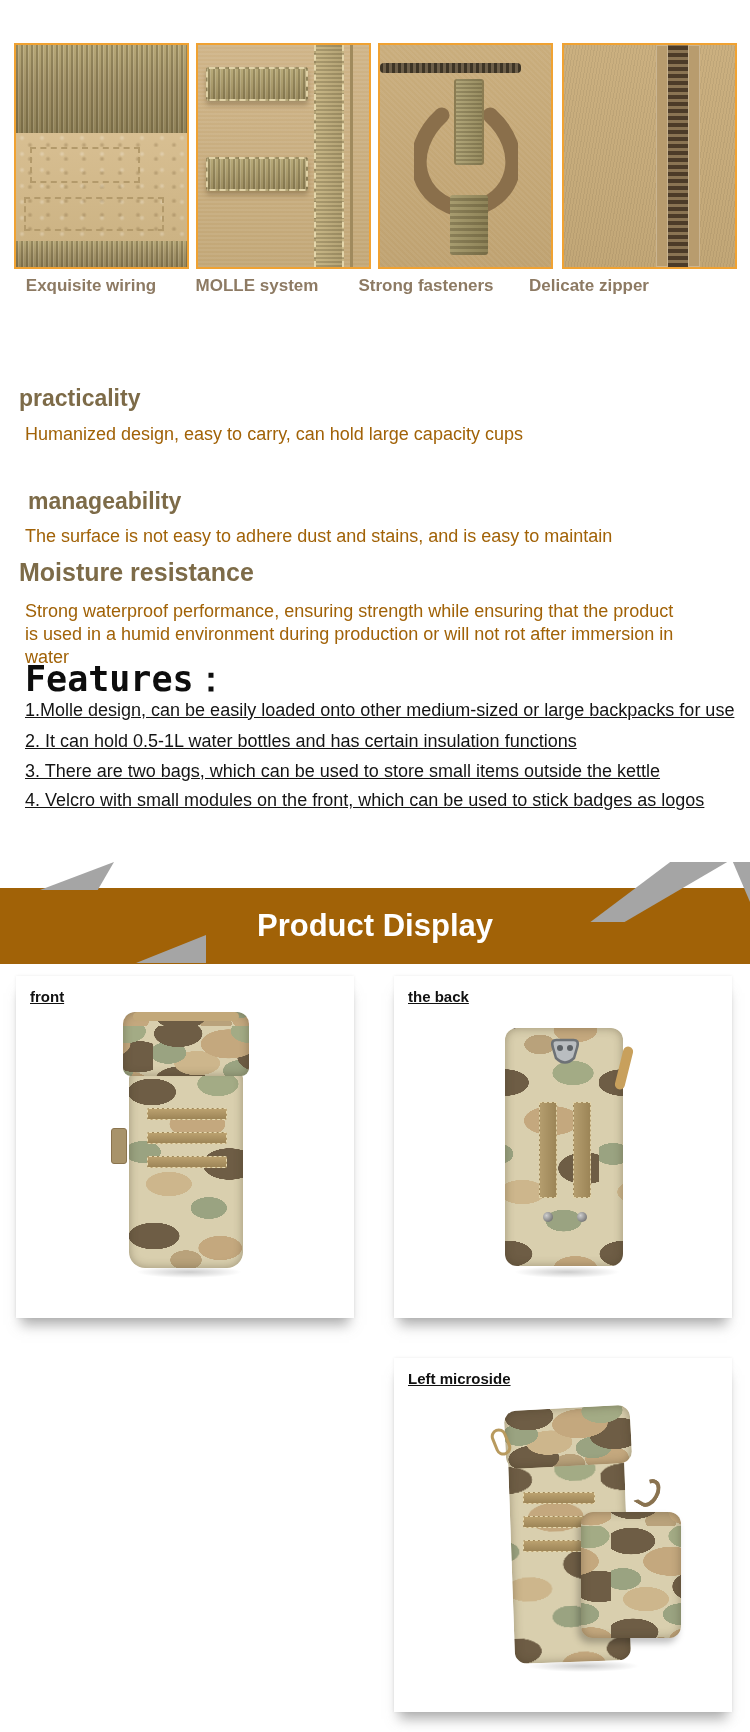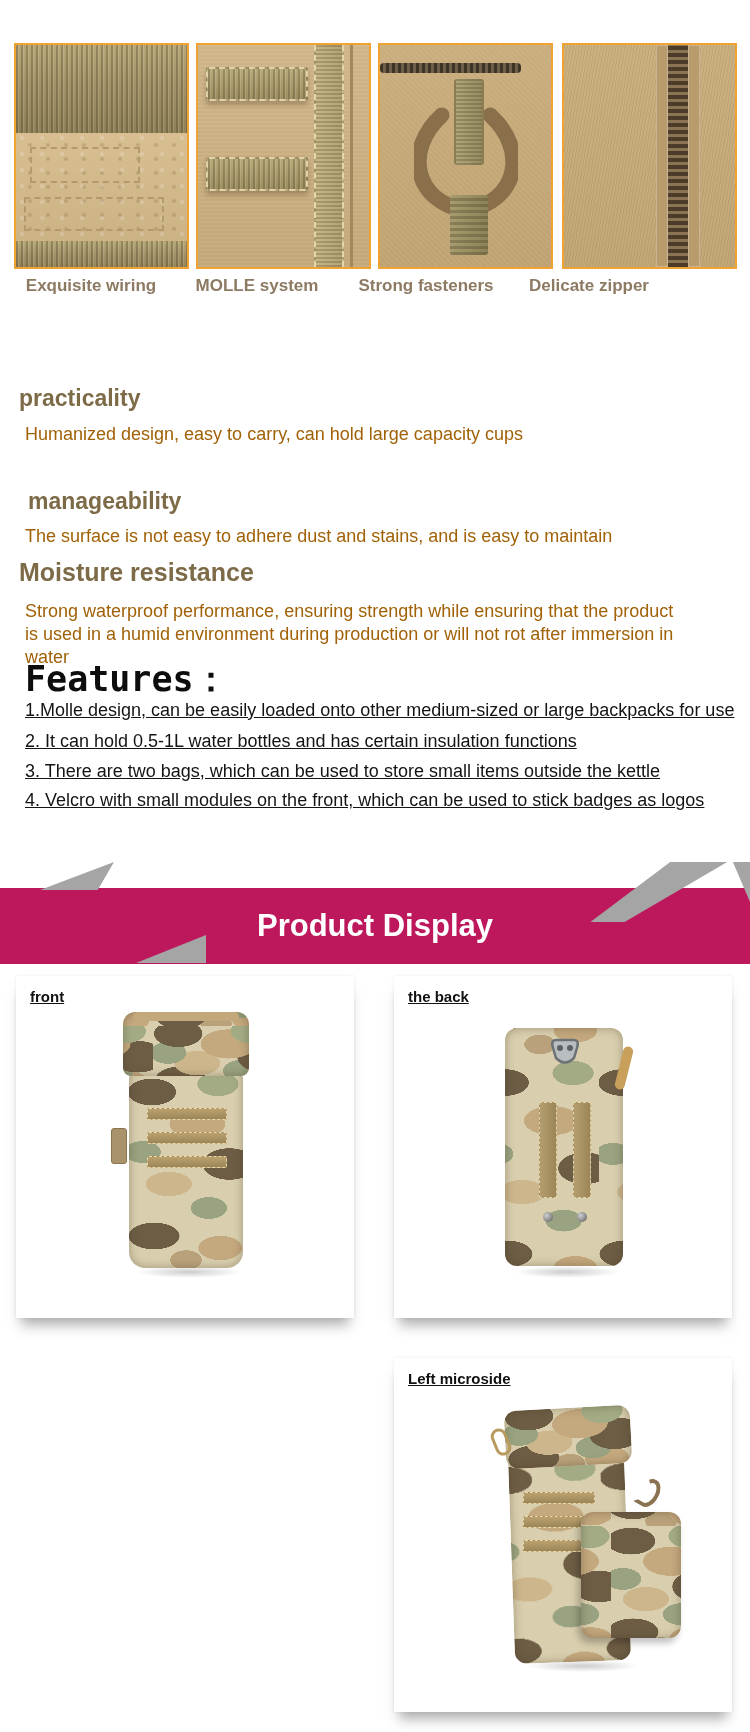--- a/index.html
+++ b/index.html
@@ -87,21 +87,21 @@
   .p-manageability { top:525px; }
   .h-moisture { top:558px; font-size:25px; }
   .p-moisture { top:600px; width:655px; }
   .h-features { position:absolute; left:25px; top:656px; font-size:35px; font-weight:bold; color:#0d0d0d;
     font-family:"DejaVu Sans Mono", monospace; letter-spacing:0px; }
   .feat-item { position:absolute; left:25px; font-size:18px; color:#141414;text-decoration:underline; }
   .fi1 { top:700px; } .fi2 { top:731px; } .fi3 { top:761px; } .fi4 { top:790px;text-align:center; }
 
   
   .banner { position:absolute; left:0; top:858px; width:750px; height:112px; }
-  .banner-bar { position:absolute; left:0; top:30px; width:750px; height:76px; background:#be185d; z-index:1;
+  .banner-bar { position:absolute; left:0; top:30px; width:750px; height:76px; background:#a16207; z-index:1;
     display:flex; align-items:center; justify-content:center; }
   .banner-title { color:#ffffff; font-size:31px; font-weight:bold; z-index:3; }
   .decor { position:absolute; background:#a5a5a5; z-index:2; }
   .d1 { left:40px; top:4px; width:74px; height:28px; clip-path:polygon(100% 0, 78% 100%, 0 100%); }
   .d2 { left:136px; top:77px; width:70px; height:28px; clip-path:polygon(100% 0, 100% 100%, 0 100%); }
   .d3 { left:560px; top:4px; width:190px; height:60px; clip-path:polygon(58% 0, 88% 0, 34% 100%, 16% 100%); }
   .d4 { left:712px; top:4px; width:38px; height:40px; clip-path:polygon(55% 0, 100% 0, 100% 100%); }
 
   
   .card { position:absolute; width:338px; background:#ffffff;

